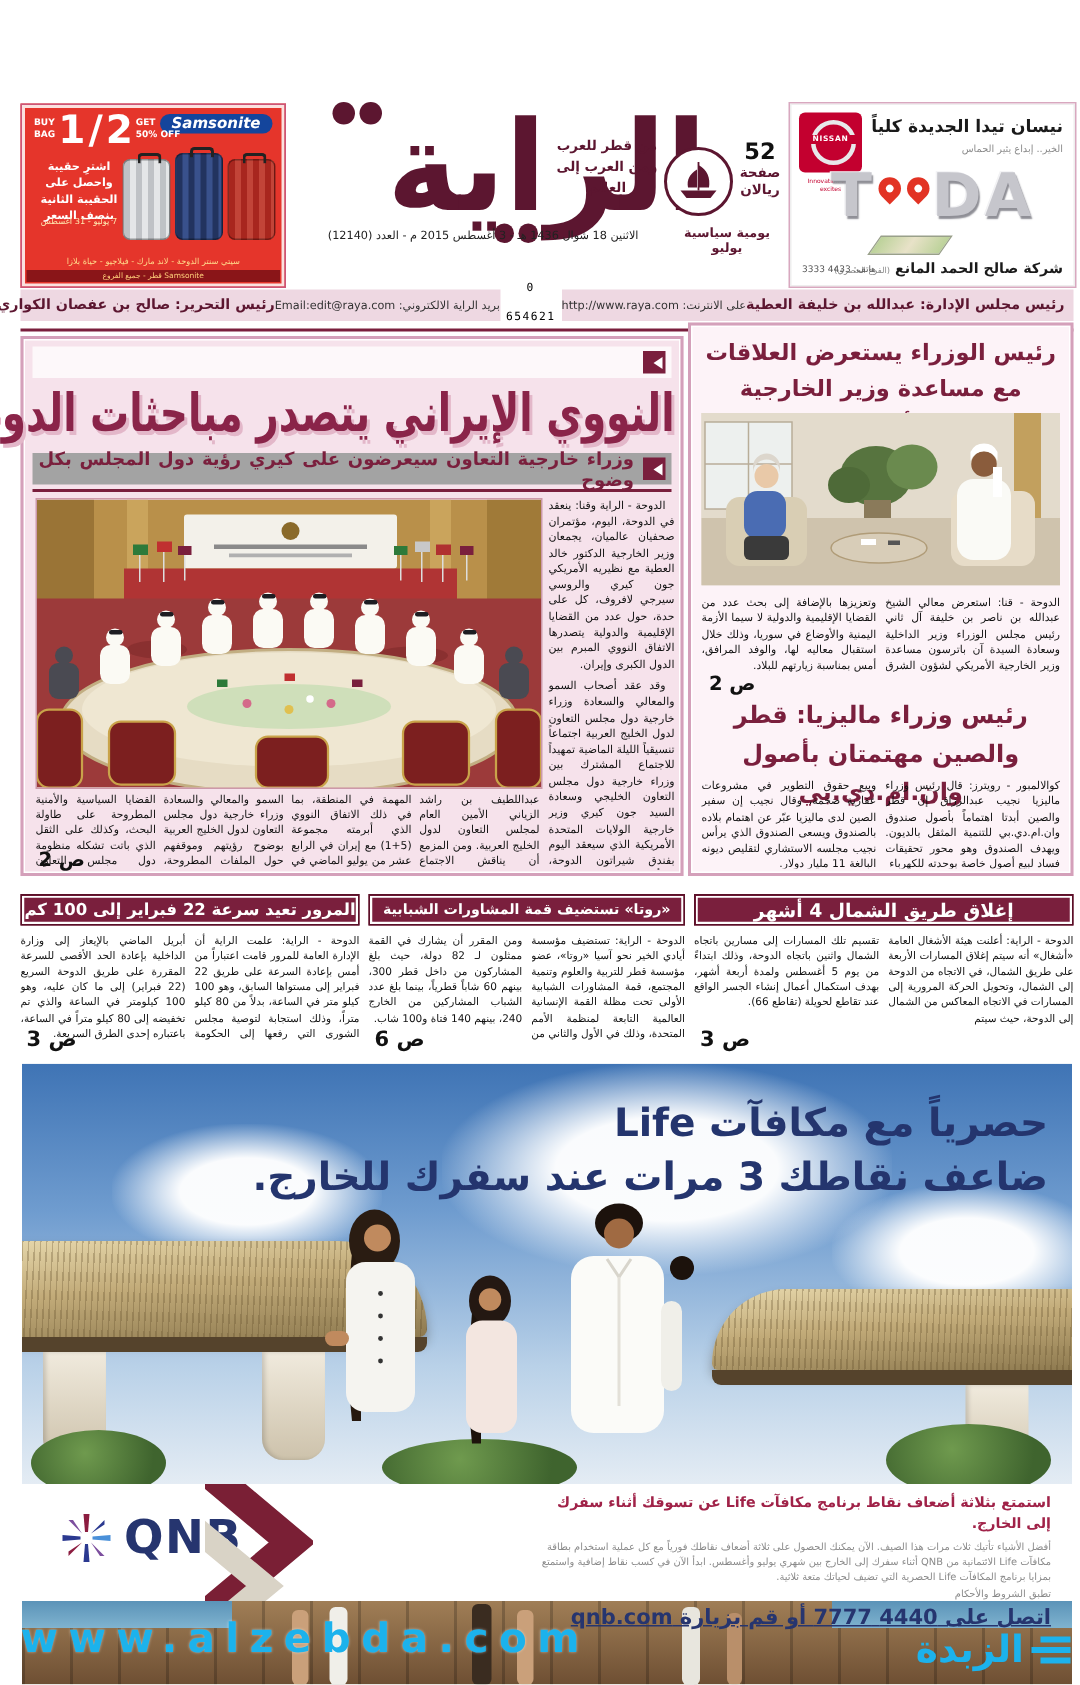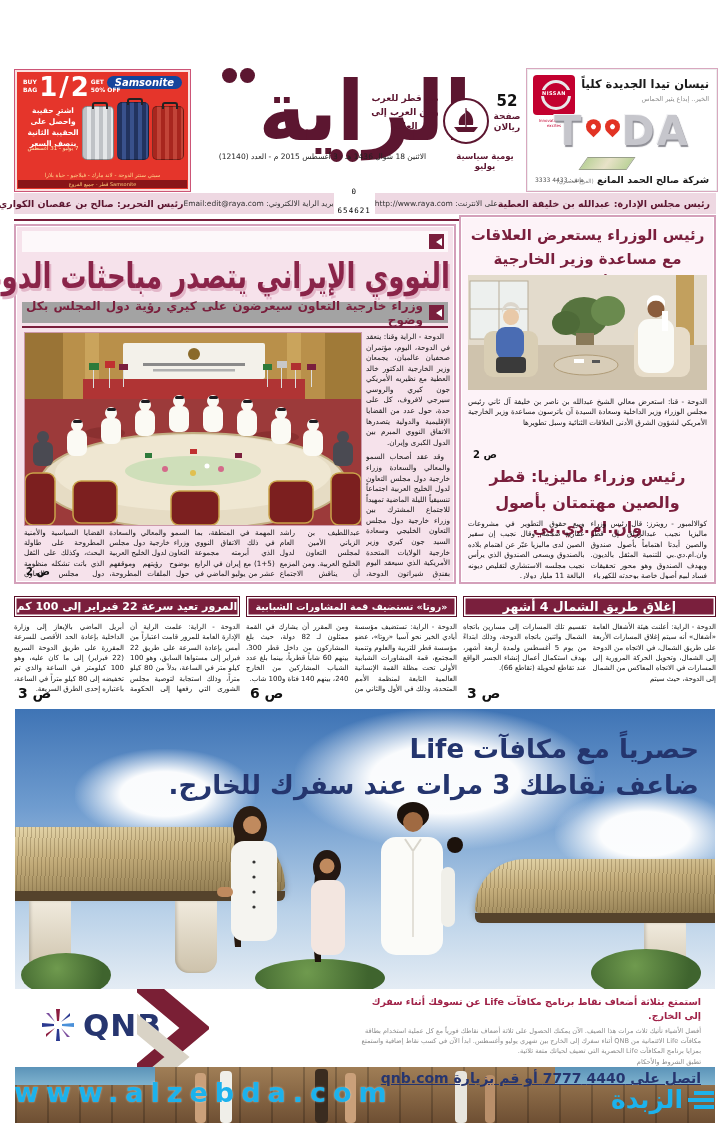--- a/index.html
+++ b/index.html
@@ -90,21 +90,21 @@
   .subhead{position:absolute;left:6px;right:6px;top:76px;height:21px;background:#a3a3a3;display:flex;
     align-items:center;gap:6px;padding:0 4px;font-size:12px;font-weight:bold;color:#7a1f3d;}
   .subhead .stretch{flex:1;text-align:justify;text-align-last:justify;}
   .subhead-rule{position:absolute;left:6px;right:6px;top:100px;height:2px;background:#7a1f3d;}
   .photo-main{position:absolute;left:8px;top:106px;width:336px;height:192px;border:1px solid #c9a;overflow:hidden;}
   .side-col{position:absolute;left:350px;top:106px;width:84px;height:248px;font-size:7.3px;line-height:1.45;
     color:#111;text-align:justify;overflow:hidden;}
   .side-col p{margin:0 0 4px 0;text-indent:6px;}
   .below-cols{position:absolute;left:8px;top:302px;width:336px;height:50px;display:flex;gap:5px;overflow:hidden;}
   .below-cols div{flex:1;font-size:7.2px;line-height:1.42;text-align:justify;color:#111;overflow:hidden;}
-  .pageref{font-weight:bold;font-size:10px;color:#111;}
+  .pageref{font-weight:bold;font-size:13px;color:#111;}
   .ref-main{position:absolute;left:10px;top:340px;}
 
   
   .rightcol{left:459px;top:215px;width:257px;height:369px;background:#fdf3f8;border:2px solid #d4a0ba;
     box-shadow:inset 0 0 0 1px #fff;box-sizing:border-box;}
   .a1-head{position:absolute;top:6px;left:6px;right:6px;text-align:center;font-size:15px;font-weight:bold;
     color:#7a1f3d;line-height:1.6;}
   .a1-photo{position:absolute;top:58px;left:7px;right:7px;height:117px;border:1px solid #bbа;overflow:hidden;}
   .twocol{display:flex;gap:6px;}
   .twocol div{flex:1;font-size:7.2px;line-height:1.45;text-align:justify;color:#111;overflow:hidden;}
@@ -385,20 +385,21 @@
         <path d="M36 40 A9 9 0 0 1 54 40 L54 36 A9 9 0 0 0 36 36 Z" fill="#dcd6cc"></path>
         <rect x="168" y="52" width="56" height="50" rx="9" fill="#e7dcc8"></rect>
         <rect x="172" y="44" width="36" height="54" rx="11" fill="#fafaf6"></rect>
         <circle cx="190" cy="34" r="8.5" fill="#8a5c3c"></circle>
         <path d="M181 32 A9.5 9.5 0 0 1 199 32 L199 26 A10 10 0 0 0 181 26 Z" fill="#fff"></path>
         <rect x="196" y="36" width="6" height="20" fill="#fff"></rect>
       </svg>
     </div>
     <div class="twocol a1-body">
       <div>الدوحة - قنا: استعرض معالي الشيخ عبدالله بن ناصر بن خليفة آل ثاني رئيس مجلس الوزراء وزير الداخلية وسعادة السيدة آن باترسون مساعدة وزير الخارجية الأمريكي لشؤون الشرق الأدنى العلاقات الثنائية وسبل تطويرها</div>
+      <div>وتعزيزها بالإضافة إلى بحث عدد من القضايا الإقليمية والدولية لا سيما الأزمة اليمنية والأوضاع في سوريا، وذلك خلال استقبال معاليه لها، والوفد المرافق، أمس بمناسبة زيارتهم للبلاد.</div>
     </div>
     <div class="pageref ref-a1">ص 2</div>
     <div class="a2-head">رئيس وزراء ماليزيا: قطر والصين مهتمتان بأصول وان.ام.دي.بي</div>
     <div class="twocol a2-body">
       <div>كوالالمبور - رويترز: قال رئيس وزراء ماليزيا نجيب عبدالرزاق إن قطر والصين أبدتا اهتماماً بأصول صندوق وان.ام.دي.بي للتنمية المثقل بالديون. ويهدف الصندوق وهو محور تحقيقات فساد لبيع أصول خاصة بوحدته للكهرباء</div>
       <div>وبيع حقوق التطوير في مشروعات عقارية ضخمة، وقال نجيب إن سفير الصين لدى ماليزيا عبّر عن اهتمام بلاده بالصندوق ويسعى الصندوق الذي يرأس نجيب مجلسه الاستشاري لتقليص ديونه البالغة 11 مليار دولار.</div>
     </div>
   </div>
 
   <div class="botbox bot-0">

